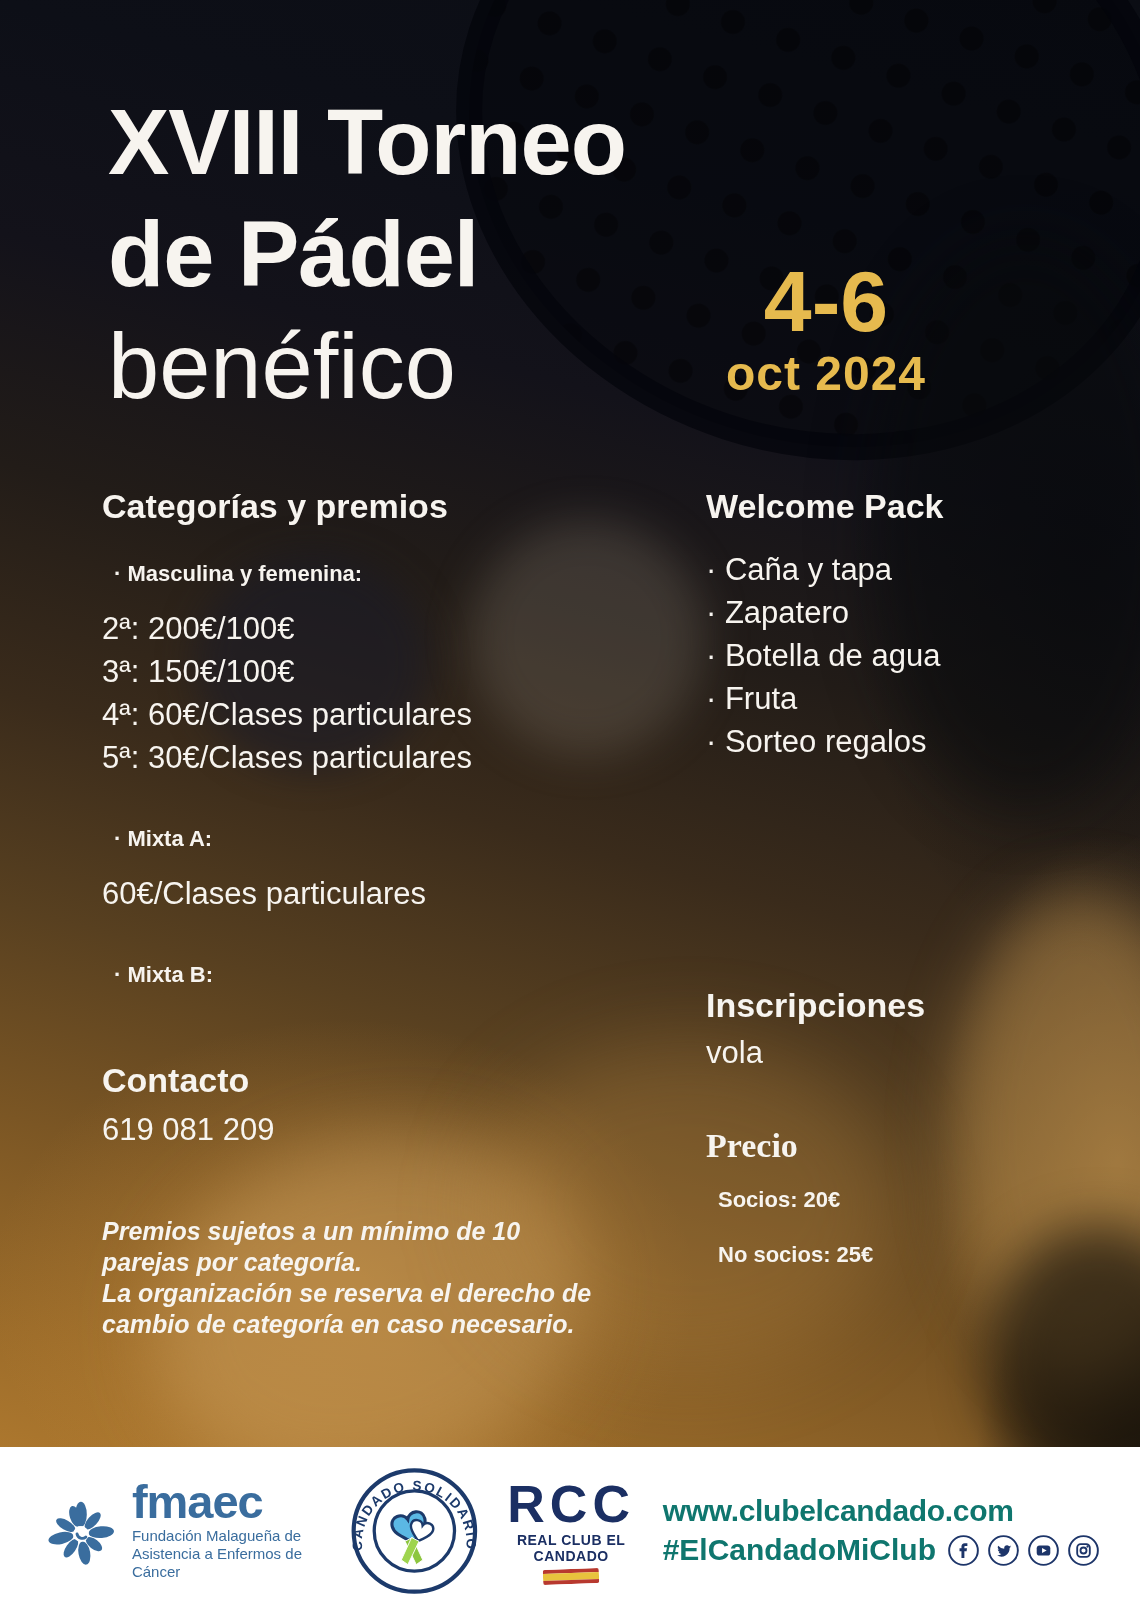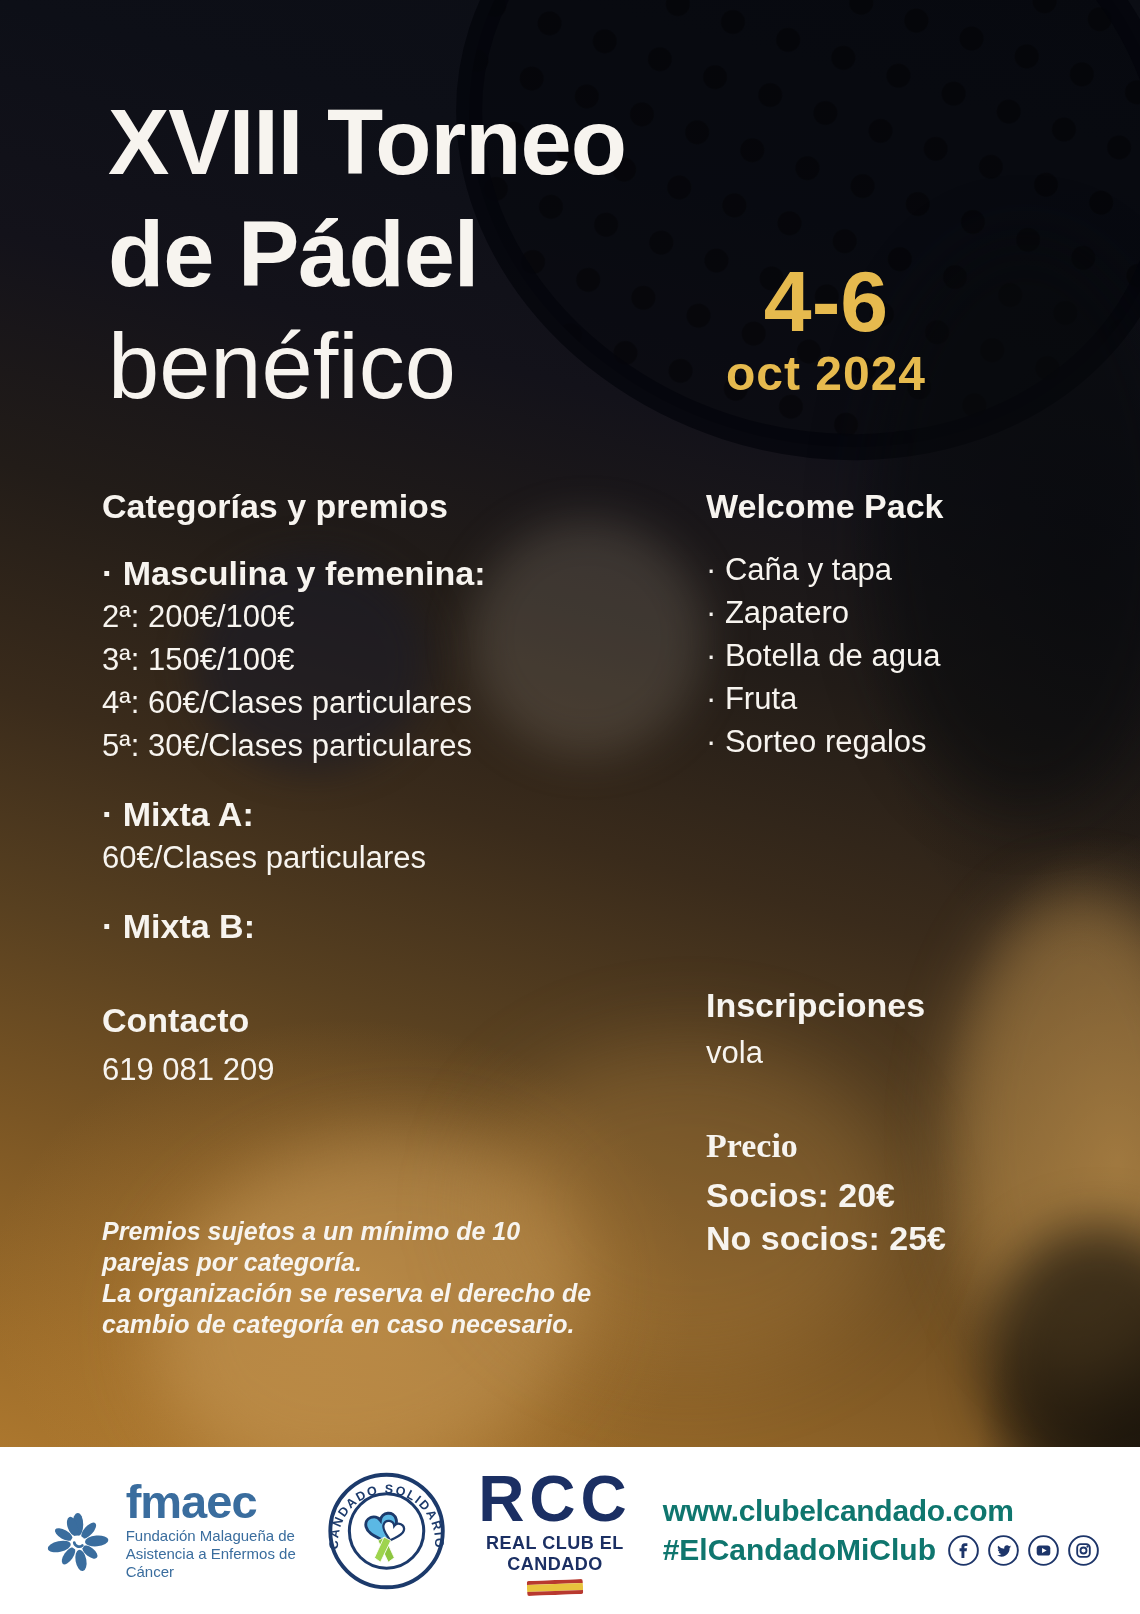--- a/index.html
+++ b/index.html
@@ -20,43 +20,43 @@
   
   .title{position:absolute;left:100px;top:78px;line-height:1.22;font-size:92px;letter-spacing:-1px;}
   .title .t-bold{font-weight:800;}
   .title .t-light{font-weight:400;letter-spacing:0;}
   .date{position:absolute;left:698px;top:258px;width:256px;text-align:center;color:#e6ba4e;}
   .date-days{font-size:86px;font-weight:800;line-height:1;}
   .date-month{font-size:48px;font-weight:800;line-height:1.1;margin-top:4px;letter-spacing:1px;}
   
   .h-sec{font-size:34px;font-weight:800;line-height:40px;margin:0;}
   .line{font-size:31px;font-weight:400;line-height:43px;margin:0;}
-  .line-b{font-size:34px;font-weight:700;line-height:43px;margin:0;}
+  .line-b{font-size:22px;font-weight:700;line-height:43px;margin:12px;}
   .col-left{position:absolute;left:102px;top:486px;width:580px;}
   .col-left .h-sec{margin-bottom:26px;}
   .gap-m{height:26px;}
   .gap-l{height:52px;}
   .col-right{position:absolute;left:706px;top:486px;width:420px;}
   .col-right .h-sec{margin-bottom:22px;}
   .inscripciones{position:absolute;left:706px;top:985px;width:420px;}
   .inscripciones .h-sec{margin-bottom:6px;}
   .precio{position:absolute;left:706px;top:1126px;width:420px;}
   .precio .h-sec{margin-bottom:8px;font-family:Liberation Serif, serif;}
   .disclaimer{position:absolute;left:102px;top:1216px;width:560px;font-style:italic;font-weight:600;font-size:25px;line-height:31px;}
   .disclaimer p{margin:0;}
   
   .footer{position:absolute;left:0;bottom:0;width:1140px;height:167px;background:#ffffff;
     display:flex;align-items:center;justify-content:space-between;padding:0 40px;box-sizing:border-box;}
-  .fmaec{display:flex;align-items:flex-end;gap:10px;}
+  .fmaec{display:flex;align-items:center;gap:10px;}
   .fmaec-text{color:#3a6d9e;}
   .fmaec-name{font-size:47px;font-weight:800;line-height:.95;letter-spacing:-1px;}
   .fmaec-sub{font-size:15px;line-height:18px;margin-top:2px;}
   .rcc{text-align:center;color:#1b2f63;}
-  .rcc-name{font-size:64px;font-weight:800;line-height:1;letter-spacing:5px;}
-  .rcc-sub{font-size:18px;font-weight:800;letter-spacing:.5px;margin-top:2px;}
+  .rcc-name{font-size:52px;font-weight:800;line-height:1;letter-spacing:5px;}
+  .rcc-sub{font-size:14px;font-weight:800;letter-spacing:.5px;margin-top:2px;}
   .spain-flag{width:56px;margin:5px auto 0;transform:rotate(-2deg);border-radius:2px;overflow:hidden;}
   .spain-flag span{display:block;height:4px;}
   .spain-flag .red{background:#b8392f;}
   .spain-flag .yellow{background:#e8c33d;height:7px;}
   .web{color:#0f766e;}
   .web-url{font-size:30px;font-weight:800;letter-spacing:-.3px;}
   .web-row{display:flex;align-items:center;gap:7px;margin-top:5px;justify-content:center;}
   .hashtag{font-size:30px;font-weight:600;margin-right:4px;}
 </style>
 </head>

